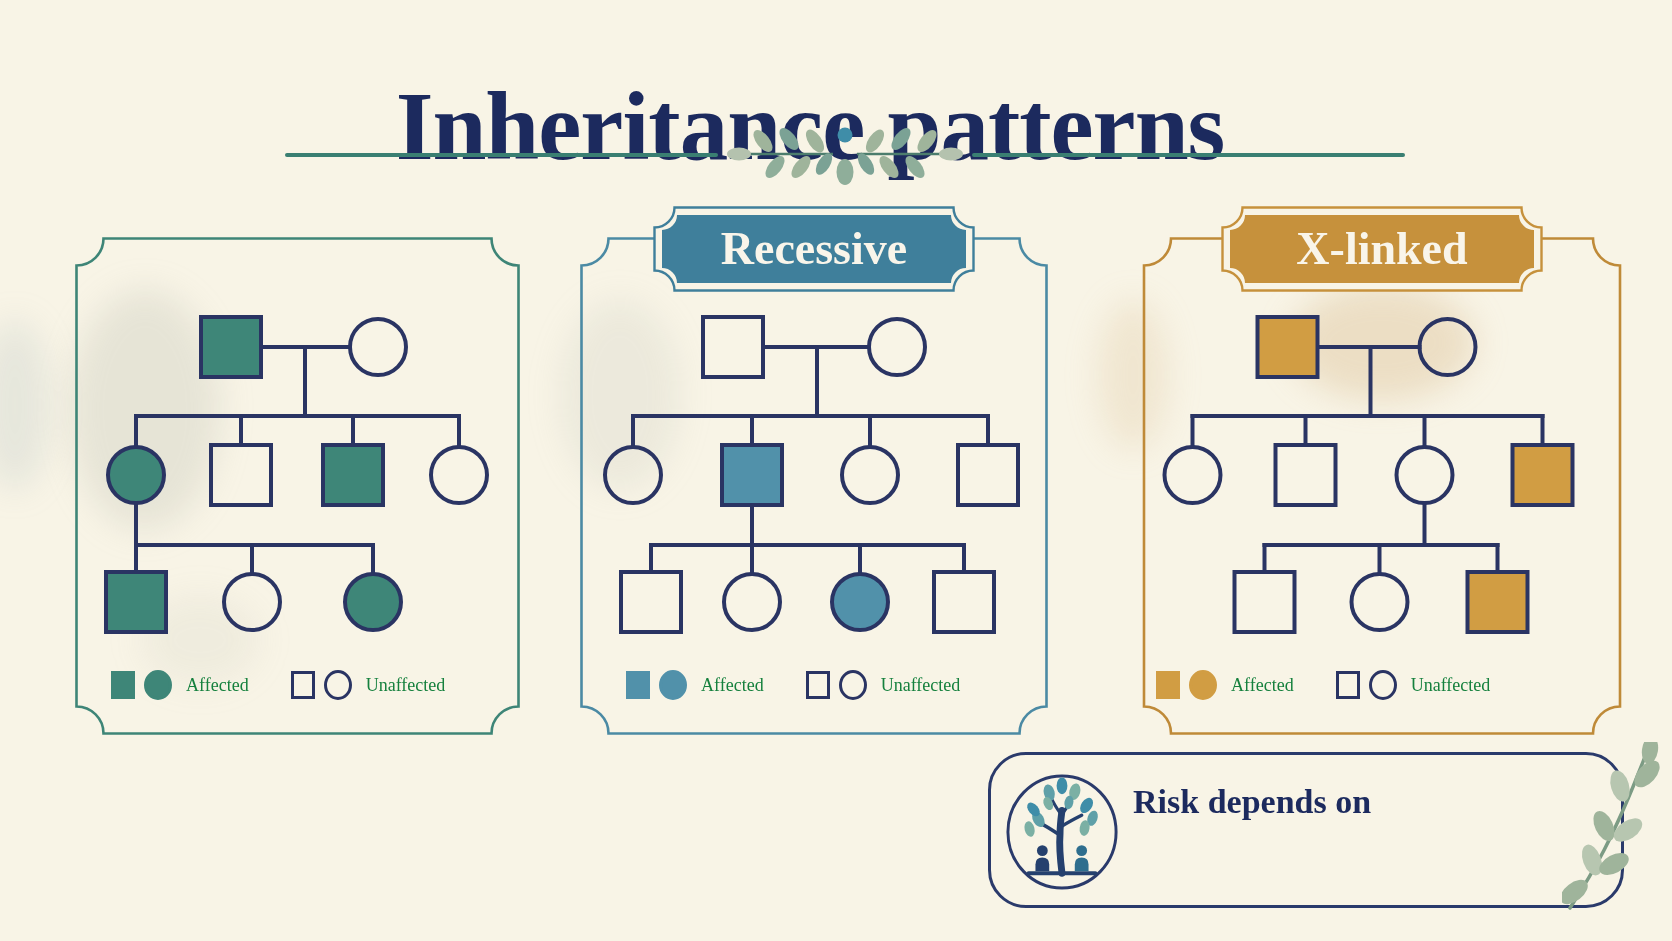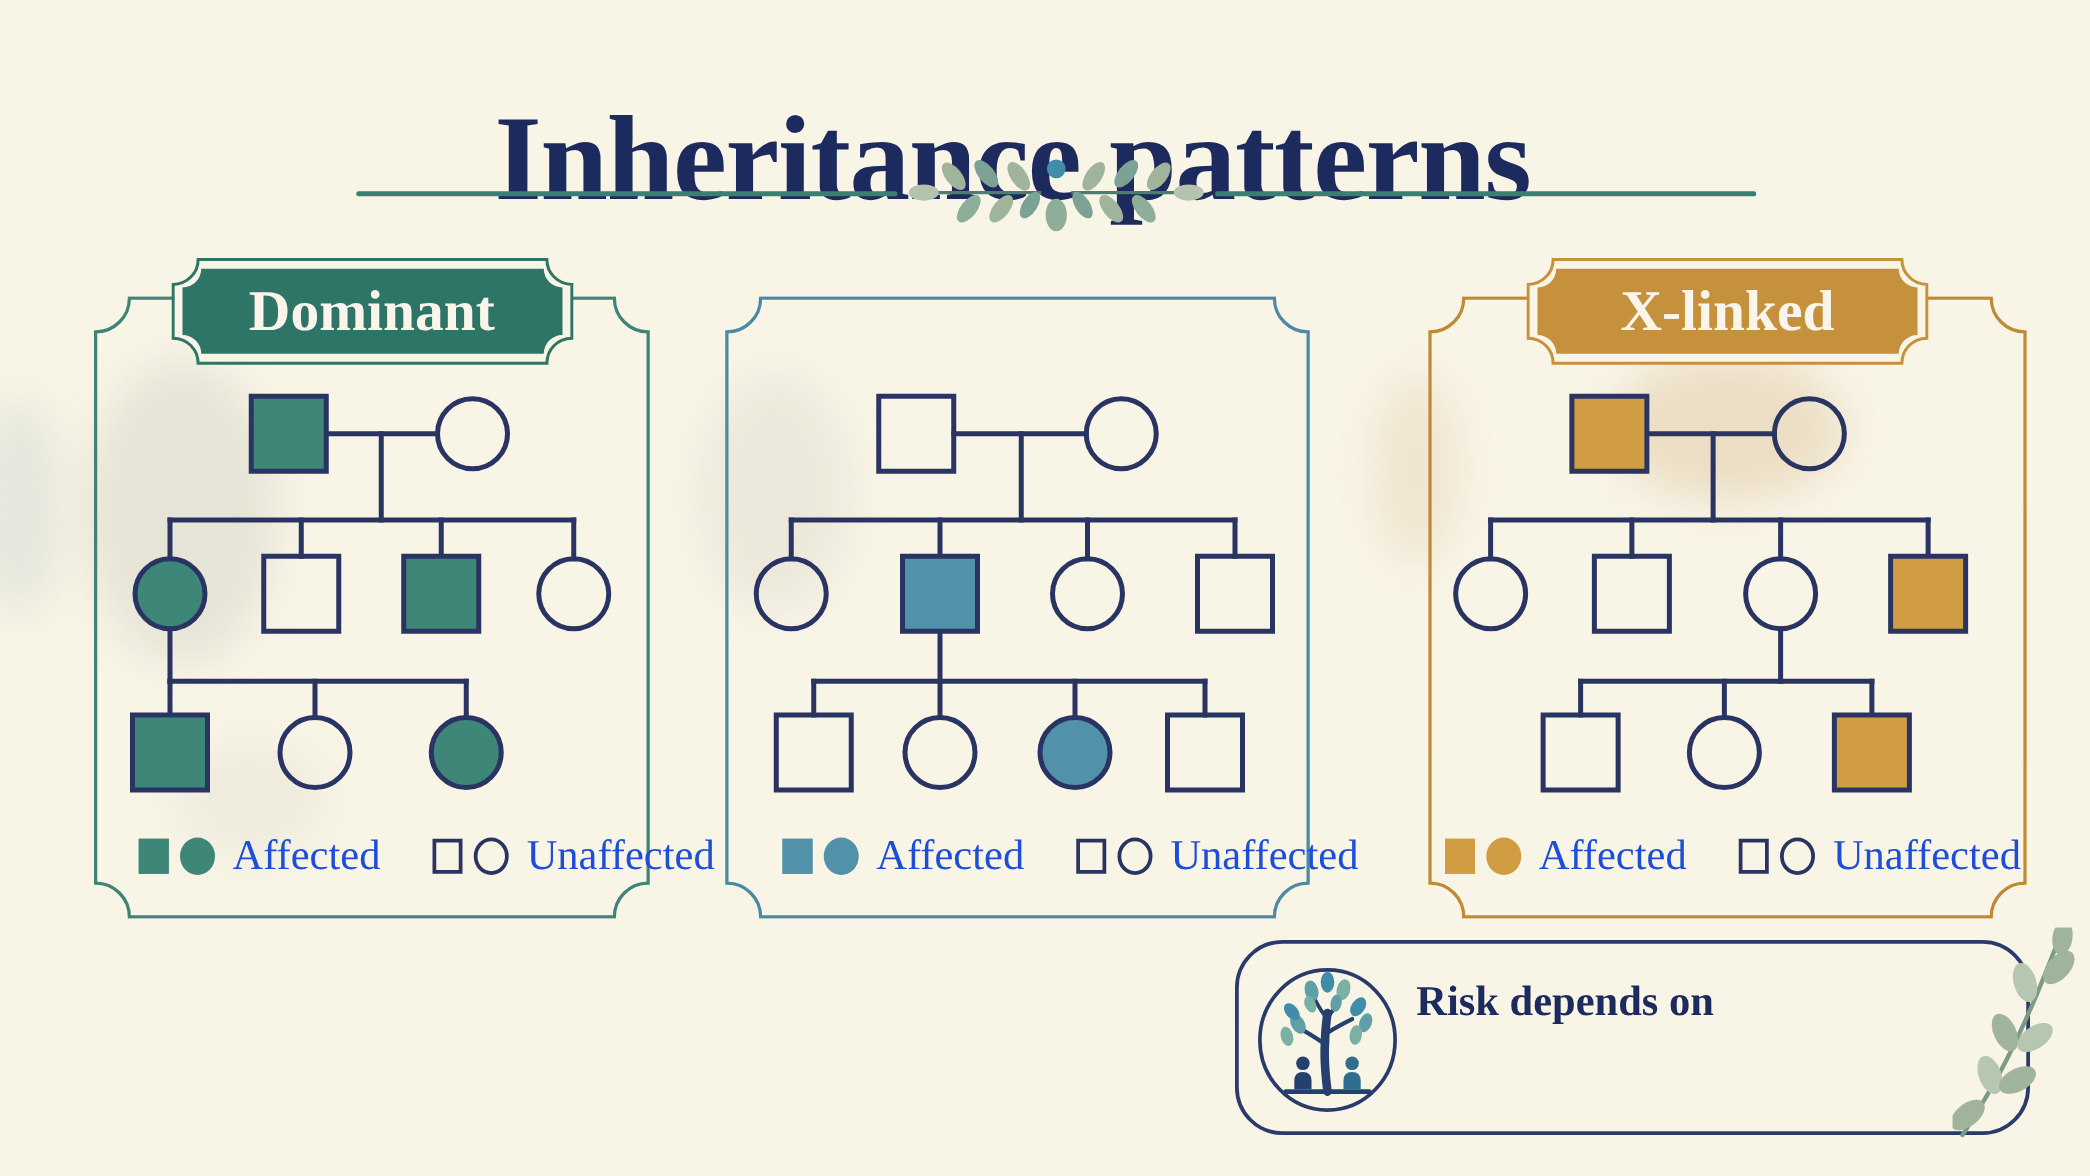--- a/index.html
+++ b/index.html
@@ -40,21 +40,21 @@
   .badge-label{
     position:absolute; inset:0; display:flex; align-items:center; justify-content:center;
     font-size:46px; font-weight:700; color:#f9f5ea; padding-bottom:2px;
   }
 
   .legend{position:absolute; top:430px; height:36px; display:flex; align-items:center; z-index:3;}
   .sw-sq{width:24px; height:28px; border:3px solid #2a3463; box-sizing:border-box; background:transparent;}
   .sw-ci{width:28px; height:30px; border:3px solid #2a3463; border-radius:50%; box-sizing:border-box; margin-left:9px; background:transparent;}
   .sw-sq.filled{background:var(--fill); border-color:var(--fill);}
   .sw-ci.filled{background:var(--fill); border-color:var(--fill);}
-  .legend-text{font-size:34px; color:#1d4ed8; margin-left:14px; white-space:nowrap;}
+  .legend-text{font-size:18px; color:#15803d; margin-left:14px; white-space:nowrap;}
   .legend-gap{width:42px;}
 
   .note-box{
     position:absolute; left:988px; top:752px; width:636px; height:156px;
     border:3px solid #2a3a6b; border-radius:38px; box-sizing:border-box;
   }
   .note-emblem{position:absolute; left:12px; top:18px; width:118px; height:118px;}
   .note-text{
     position:absolute; left:142px; top:24px;
     font-size:34px; line-height:45px; font-weight:700; color:#1c2a5e; white-space:nowrap;
@@ -98,27 +98,20 @@
       <ellipse cx="52" cy="51" rx="6.5" ry="13" fill="#8fae9a" transform="rotate(38 52 51)"></ellipse>
       <ellipse cx="78" cy="51" rx="6.5" ry="13" fill="#9fb49b" transform="rotate(38 78 51)"></ellipse>
       <ellipse cx="101" cy="48" rx="6" ry="12" fill="#7ba295" transform="rotate(32 101 48)"></ellipse>
     </g>
   </svg>
 
   <section class="panel dominant" style="--fill: #3e8678;">
     <svg class="frame-svg" viewBox="0 0 445 498">
         <path d="M 28.5 1.5 L 416.5 1.5 A 27 27 0 0 0 443.5 28.5 L 443.5 469.5 A 27 27 0 0 0 416.5 496.5 L 28.5 496.5 A 27 27 0 0 0 1.5 469.5 L 1.5 28.5 A 27 27 0 0 0 28.5 1.5 Z" fill="none" stroke="#3e8577" stroke-width="2.6"></path>
       </svg>
-    <div class="badge">
-      <svg class="badge-svg" viewBox="0 0 322 86">
-          <path d="M 21.5 1.5 L 300.5 1.5 A 20 20 0 0 0 320.5 21.5 L 320.5 64.5 A 20 20 0 0 0 300.5 84.5 L 21.5 84.5 A 20 20 0 0 0 1.5 64.5 L 1.5 21.5 A 20 20 0 0 0 21.5 1.5 Z" fill="#f8f4e6" stroke="#2e7467" stroke-width="2.4"></path>
-          <path d="M 24 9 L 298 9 A 15 15 0 0 0 313 24 L 313 62 A 15 15 0 0 0 298 77 L 24 77 A 15 15 0 0 0 9 62 L 9 24 A 15 15 0 0 0 24 9 Z" fill="#2e7467"></path>
-        </svg>
-      <div class="badge-label">Dominant</div>
-    </div>
     <svg class="pedigree-svg" viewBox="0 0 445 498">
         <line x1="186" y1="110" x2="275" y2="110" stroke="#2a3463" stroke-width="4" stroke-linecap="square"></line>
         <line x1="230" y1="110" x2="230" y2="179" stroke="#2a3463" stroke-width="4" stroke-linecap="square"></line>
         <line x1="61" y1="179" x2="384" y2="179" stroke="#2a3463" stroke-width="4" stroke-linecap="square"></line>
         <line x1="61" y1="179" x2="61" y2="210" stroke="#2a3463" stroke-width="4" stroke-linecap="square"></line>
         <line x1="166" y1="179" x2="166" y2="208" stroke="#2a3463" stroke-width="4" stroke-linecap="square"></line>
         <line x1="278" y1="179" x2="278" y2="208" stroke="#2a3463" stroke-width="4" stroke-linecap="square"></line>
         <line x1="384" y1="179" x2="384" y2="210" stroke="#2a3463" stroke-width="4" stroke-linecap="square"></line>
         <line x1="61" y1="266" x2="61" y2="308" stroke="#2a3463" stroke-width="4" stroke-linecap="square"></line>
         <line x1="61" y1="308" x2="298" y2="308" stroke="#2a3463" stroke-width="4" stroke-linecap="square"></line>
@@ -143,20 +136,27 @@
       <span class="sw-sq"></span>
       <span class="sw-ci"></span>
       <span class="legend-text">Unaffected</span>
     </div>
   </section>
 
   <section class="panel recessive" style="--fill: #5191aa;">
     <svg class="frame-svg" viewBox="0 0 468 498">
         <path d="M 28.5 1.5 L 439.5 1.5 A 27 27 0 0 0 466.5 28.5 L 466.5 469.5 A 27 27 0 0 0 439.5 496.5 L 28.5 496.5 A 27 27 0 0 0 1.5 469.5 L 1.5 28.5 A 27 27 0 0 0 28.5 1.5 Z" fill="none" stroke="#4b8aa4" stroke-width="2.6"></path>
       </svg>
+    <div class="badge">
+      <svg class="badge-svg" viewBox="0 0 322 86">
+          <path d="M 21.5 1.5 L 300.5 1.5 A 20 20 0 0 0 320.5 21.5 L 320.5 64.5 A 20 20 0 0 0 300.5 84.5 L 21.5 84.5 A 20 20 0 0 0 1.5 64.5 L 1.5 21.5 A 20 20 0 0 0 21.5 1.5 Z" fill="#f8f4e6" stroke="#3f7f9b" stroke-width="2.4"></path>
+          <path d="M 24 9 L 298 9 A 15 15 0 0 0 313 24 L 313 62 A 15 15 0 0 0 298 77 L 24 77 A 15 15 0 0 0 9 62 L 9 24 A 15 15 0 0 0 24 9 Z" fill="#3f7f9b"></path>
+        </svg>
+      <div class="badge-label">Recessive</div>
+    </div>
     <svg class="pedigree-svg" viewBox="0 0 468 498">
         <line x1="183" y1="110" x2="289" y2="110" stroke="#2a3463" stroke-width="4" stroke-linecap="square"></line>
         <line x1="237" y1="110" x2="237" y2="179" stroke="#2a3463" stroke-width="4" stroke-linecap="square"></line>
         <line x1="53" y1="179" x2="408" y2="179" stroke="#2a3463" stroke-width="4" stroke-linecap="square"></line>
         <line x1="53" y1="179" x2="53" y2="210" stroke="#2a3463" stroke-width="4" stroke-linecap="square"></line>
         <line x1="172" y1="179" x2="172" y2="208" stroke="#2a3463" stroke-width="4" stroke-linecap="square"></line>
         <line x1="290" y1="179" x2="290" y2="210" stroke="#2a3463" stroke-width="4" stroke-linecap="square"></line>
         <line x1="408" y1="179" x2="408" y2="208" stroke="#2a3463" stroke-width="4" stroke-linecap="square"></line>
         <line x1="172" y1="268" x2="172" y2="308" stroke="#2a3463" stroke-width="4" stroke-linecap="square"></line>
         <line x1="71" y1="308" x2="384" y2="308" stroke="#2a3463" stroke-width="4" stroke-linecap="square"></line>

